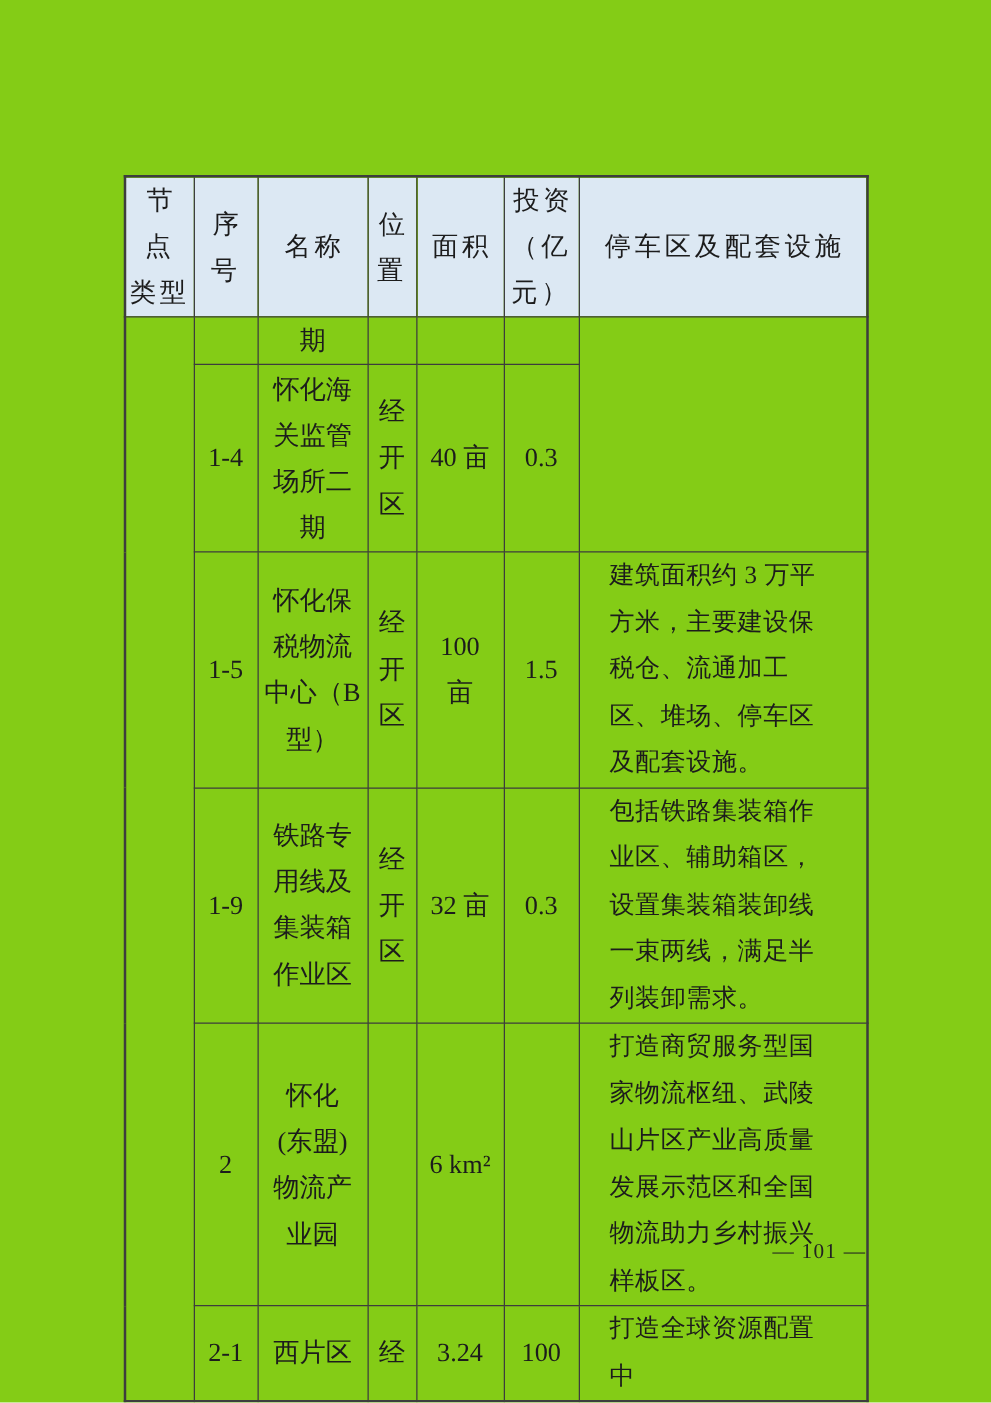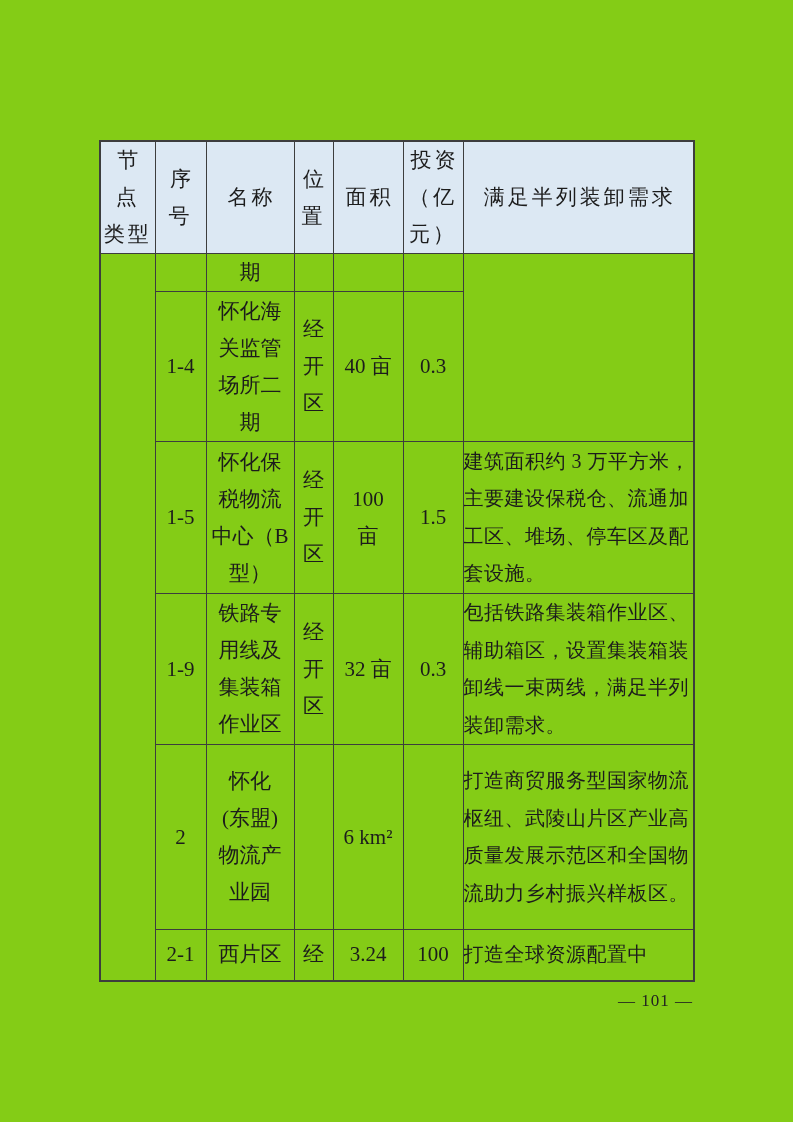--- a/index.html
+++ b/index.html
@@ -35,21 +35,21 @@
   }
   .doc-table th {
     background: #dce8f3;
     letter-spacing: 3px;
     text-indent: 3px; 
   }
   .doc-table td.desc {
     text-align: left;
     font-size: 20px;
     line-height: 37.5px;
-    padding: 0 0;
+    padding: 0 24px;
     letter-spacing: 0.5px;
     white-space: normal;
   }
   .doc-table tr.r-header { height: 112px; }
   .doc-table tr.r-cont   { height: 36px;  }
   .doc-table tr.r-14     { height: 150px; }
   .doc-table tr.r-15     { height: 152px; }
   .doc-table tr.r-16     { height: 150px; }
   .doc-table tr.r-2      { height: 185px; }
   .doc-table tr.r-21     { height: 51px; margin-left: 36px;  }
@@ -84,21 +84,21 @@
 类型</th>
       <th>序
 号</th>
       <th>名称</th>
       <th>位
 置</th>
       <th>面积</th>
       <th>投资
 （亿
 元）</th>
-      <th>满足半列装卸需求</th>
+      <th>停车区及配套设施</th>
     </tr>
 
     <tr class="r-cont">
       <td rowspan="6"></td>
       <td></td>
       <td>期</td>
       <td></td>
       <td></td>
       <td></td>
       <td rowspan="2" class="desc"></td>

